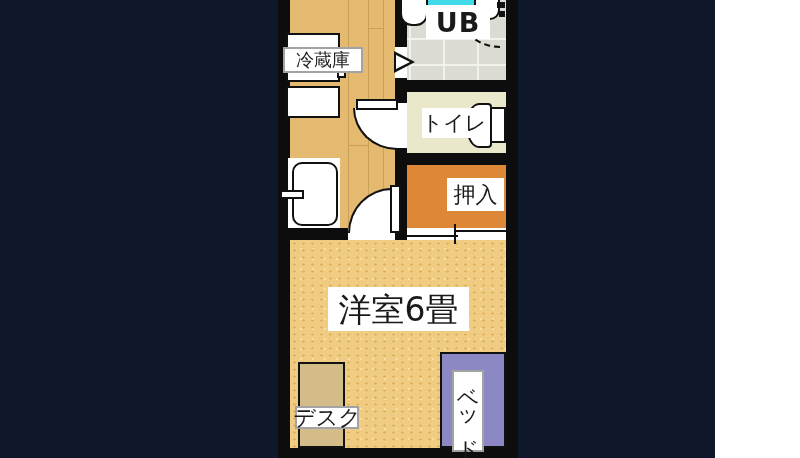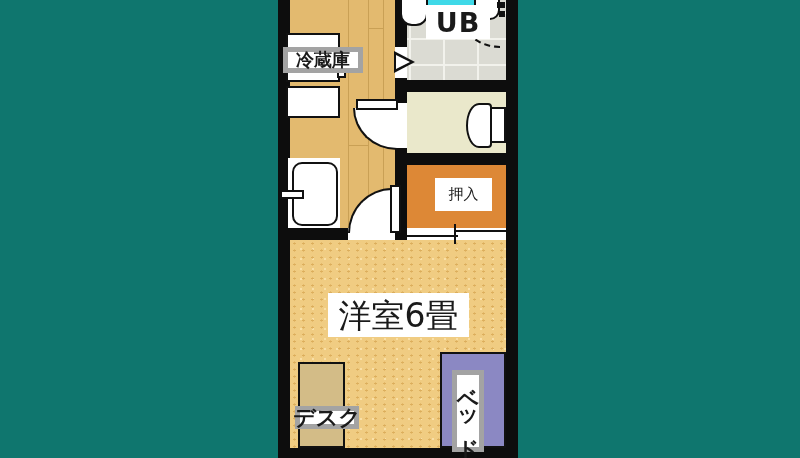--- a/index.html
+++ b/index.html
@@ -1,16 +1,16 @@
 <!DOCTYPE html>
 <html><head>
 <meta charset="utf-8">
 <style>
   html,body{margin:0;padding:0;background:#ffffff;}
-  .stage{position:relative;width:800px;height:458px;background:#0f766e;overflow:hidden;
+  .stage{position:relative;width:715px;height:458px;background:#0f172a;overflow:hidden;
          font-family:"DejaVu Sans","Liberation Sans",sans-serif;text-align:right;}
   .plan{position:absolute;left:278px;top:0;width:240px;height:458px;background:#0d0d0d;}
   .abs{position:absolute;box-sizing:border-box;}
   
   .kitchen{left:12px;top:0;width:105px;height:228px;background:#e3ba6f;z-index:1;}
   .ub{left:129px;top:0;width:99px;height:80px;background:#dbdbd3;z-index:1;
       background-image:linear-gradient(#f2f2ec 2px,transparent 2px),linear-gradient(90deg,#f2f2ec 2px,transparent 2px);
       background-size:34px 26px;background-position:2px 12px;}
   .toilet{left:129px;top:92px;width:99px;height:61px;background:#eae8cb;z-index:1;}
   .closet{left:129px;top:165px;width:99px;height:63px;background:#dd8836;z-index:1;}
@@ -28,21 +28,21 @@
   .fan-main{left:70px;top:188px;width:44px;height:45px;background:#fff;
       border-left:2px solid #111;border-top:2px solid #111;border-top-left-radius:100% 100%;}
   .fan-ub{left:176px;top:2px;width:46px;height:46px;
       border-left:2px dashed #111;border-bottom:2px dashed #111;border-bottom-left-radius:100% 100%;z-index:2;}
   .leaf{background:#fff;border:2px solid #111;z-index:5;}
   
   .fixture{background:#ffffff;border:2px solid #111;z-index:4;}
   
   .lbl{background:#ffffff;color:#1a1a1a;z-index:6;display:flex;align-items:center;justify-content:center;
        white-space:nowrap;line-height:1;}
-  .lbl.bordered{border:5px solid #a3a3a3;font-weight:bold;}
+  .lbl.bordered{border:2px solid #a3a3a3;}
   .tri{width:0;height:0;z-index:4;}
   .mark{background:#111;z-index:4;}
 </style>
 </head>
 <body>
 
 <div class="stage">
   <div class="plan">
 
     <div class="abs kitchen"></div>
@@ -75,35 +75,36 @@
     <div class="abs fixture" style="left:8px;top:33px;width:54px;height:49px;"></div>
     <div class="abs fixture" style="left:59px;top:66px;width:9px;height:12px;"></div>
     <div class="abs lbl bordered" style="left:5px;top:47px;width:80px;height:26px;font-size:18px;">冷蔵庫</div>
     <div class="abs fixture" style="left:8px;top:86px;width:54px;height:32px;"></div>
     <div class="abs" style="left:10px;top:158px;width:52px;height:70px;background:#fff;z-index:3;"></div>
     <div class="abs fixture" style="left:14px;top:162px;width:46px;height:64px;border-radius:10px;"></div>
     <div class="abs fixture" style="left:2px;top:190px;width:24px;height:9px;"></div>
 
     <div class="abs fixture" style="left:210px;top:107px;width:18px;height:36px;"></div>
     <div class="abs fixture" style="left:188px;top:103px;width:26px;height:45px;border-radius:50% 4px 4px 50% / 50% 4px 4px 50%;"></div>
+    <div class="abs lbl" style="left:144px;top:108px;width:64px;height:30px;font-size:21px;">トイレ</div>
 
     <div class="abs fan fan-toilet"></div>
     <div class="abs leaf" style="left:78px;top:99px;width:42px;height:11px;"></div>
 
-    <div class="abs lbl" style="left:157px;top:178px;width:57px;height:33px;font-size:15px;">押入</div>
+    <div class="abs lbl" style="left:169px;top:178px;width:57px;height:33px;font-size:22px;">押入</div>
 
     <div class="abs gap" style="left:129px;top:228px;width:99px;height:12px;"></div>
     <div class="abs mark" style="left:177px;top:230px;width:51px;height:2px;z-index:3;"></div>
     <div class="abs mark" style="left:129px;top:235px;width:51px;height:2px;z-index:3;"></div>
     <div class="abs mark" style="left:176px;top:224px;width:2px;height:20px;z-index:3;"></div>
 
     <div class="abs fan fan-main"></div>
     <div class="abs leaf" style="left:112px;top:185px;width:11px;height:48px;"></div>
 
-    <div class="abs lbl" style="left:50px;top:287px;width:141px;height:44px;font-size:33px;margin-top:6px;">洋室6畳</div>
+    <div class="abs lbl" style="left:50px;top:287px;width:141px;height:44px;font-size:33px;">洋室6畳</div>
 
     <div class="abs" style="left:20px;top:362px;width:47px;height:86px;background:#d3bc87;border:2px solid #111;z-index:3;box-sizing:border-box;"></div>
     <div class="abs lbl bordered" style="left:17px;top:406px;width:64px;height:23px;font-size:22px;">デスク</div>
     <div class="abs" style="left:162px;top:352px;width:66px;height:96px;background:#8b88c3;border:2px solid #111;z-index:3;box-sizing:border-box;"></div>
     <div class="abs lbl bordered" style="left:174px;top:370px;width:32px;height:82px;font-size:22px;writing-mode:vertical-rl;">ベッド</div>
 
   </div>
 </div>
 
 </body></html>

